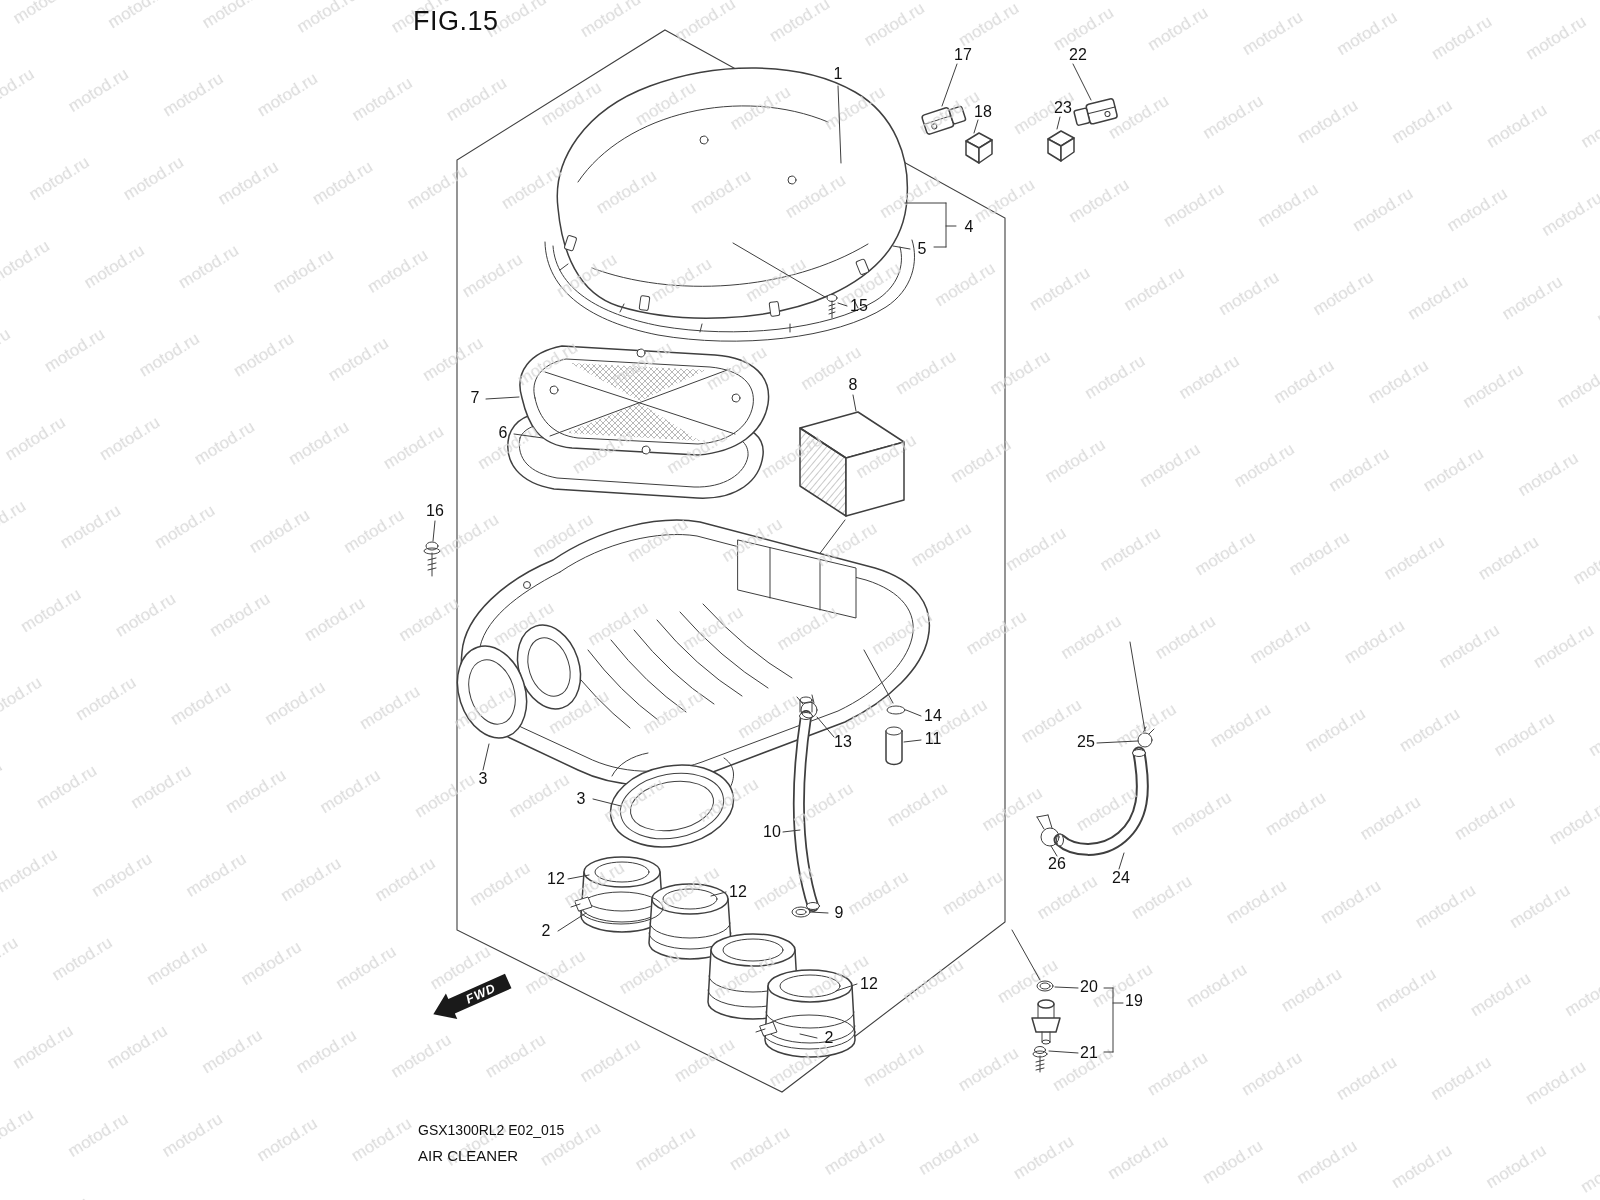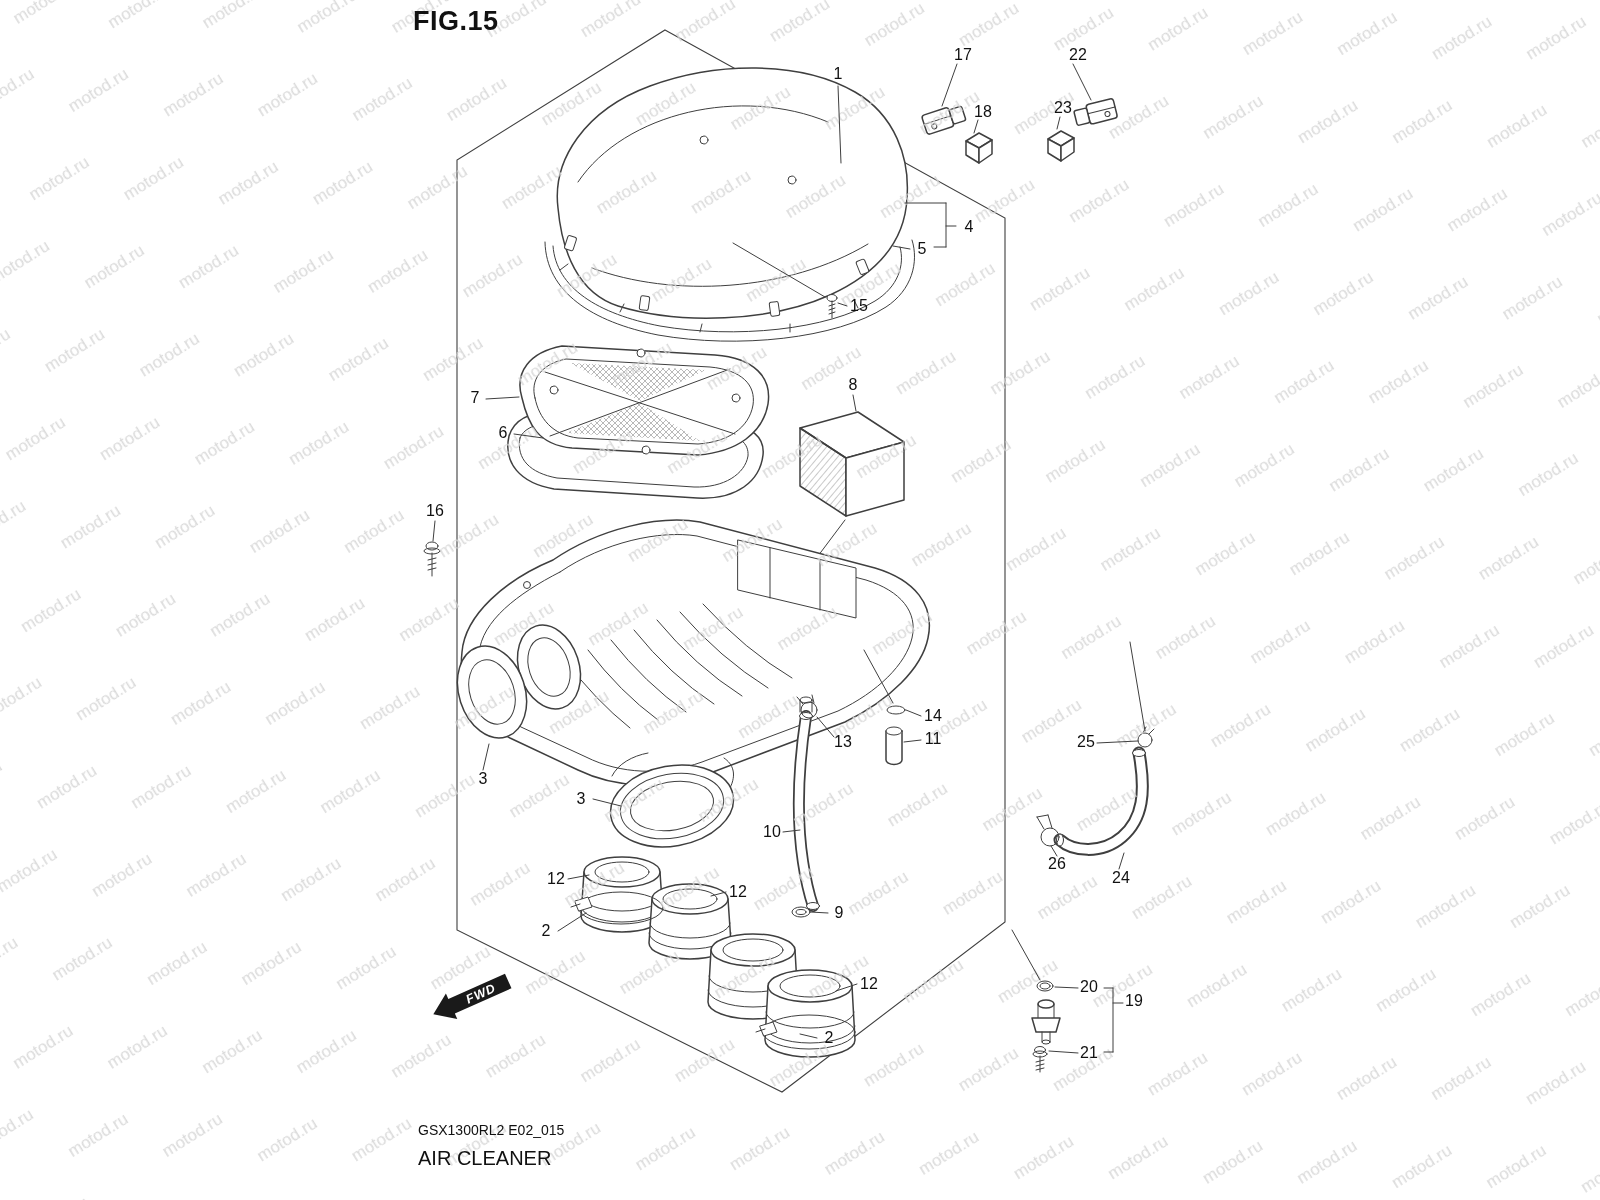--- a/index.html
+++ b/index.html
@@ -5,24 +5,24 @@
   :root{
     --wm-color:#d6d6d6;
     --line-color:#3f3f3f;
     --text-color:#111111;
   }
   *{box-sizing:border-box}
   html,body{margin:0;padding:0;background:#ffffff}
   .page{position:relative;width:1600px;height:1200px;background:#fff;overflow:hidden;
         font-family:"Liberation Sans",sans-serif;}
   .page svg{position:absolute;left:0;top:0}
-  .fig-title{position:absolute;left:413px;top:6px;font-size:27px;font-weight:700;
+  .fig-title{position:absolute;left:413px;top:6px;font-size:27px;font-weight:400;
              color:var(--text-color);letter-spacing:.5px;z-index:3}
   .footer-code{position:absolute;left:418px;top:1122px;font-size:14px;color:var(--text-color);z-index:3}
-  .footer-caption{position:absolute;left:418px;top:1147px;font-size:20px;color:var(--text-color);z-index:3}
+  .footer-caption{position:absolute;left:418px;top:1147px;font-size:15px;color:var(--text-color);z-index:3}
   .ln{fill:none;stroke:var(--line-color);stroke-width:1.5;stroke-linecap:round;stroke-linejoin:round}
   .w{fill:#ffffff}
   .thin{stroke-width:1}
   .leader{fill:none;stroke:var(--line-color);stroke-width:1;stroke-linecap:round}
   .box{fill:none;stroke:var(--line-color);stroke-width:1.1}
   .tube-o{fill:none;stroke:var(--line-color);stroke-linecap:round}
   .tube-i{fill:none;stroke:#ffffff;stroke-linecap:round}
   .callout{font:16px "Liberation Sans",sans-serif;fill:var(--text-color)}
   .wm{font:17px "Liberation Sans",sans-serif;fill:var(--wm-color)}
   .fwd-text{font:italic 700 12.5px "Liberation Sans",sans-serif;fill:#ffffff;letter-spacing:1px}

